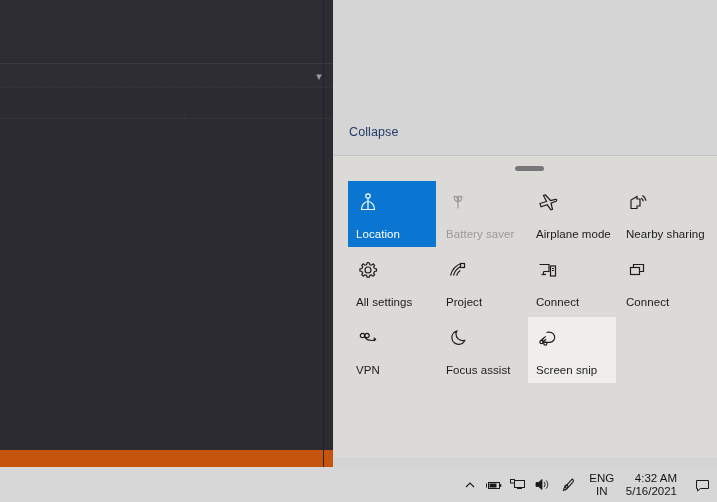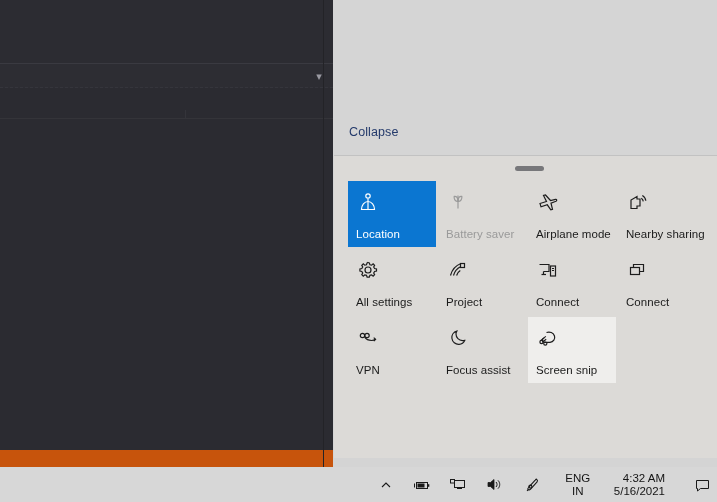--- a/index.html
+++ b/index.html
@@ -183,21 +183,20 @@
     left: 0; top: 467px;
     width: 717px; height: 35px;
     background: #d7d7d7;
   }
   .tray {
     position: absolute;
     right: 0; top: 0;
     height: 35px;
     display: flex;
     align-items: center;
-    gap: 12px;
   }
   .tray-icon {
     width: 24px; height: 35px;
     display: flex;
     align-items: center;
     justify-content: center;
     color: #1a1a1a;
   }
   .tray-icon.wide { width: 30px; }
   .tray-lang {

